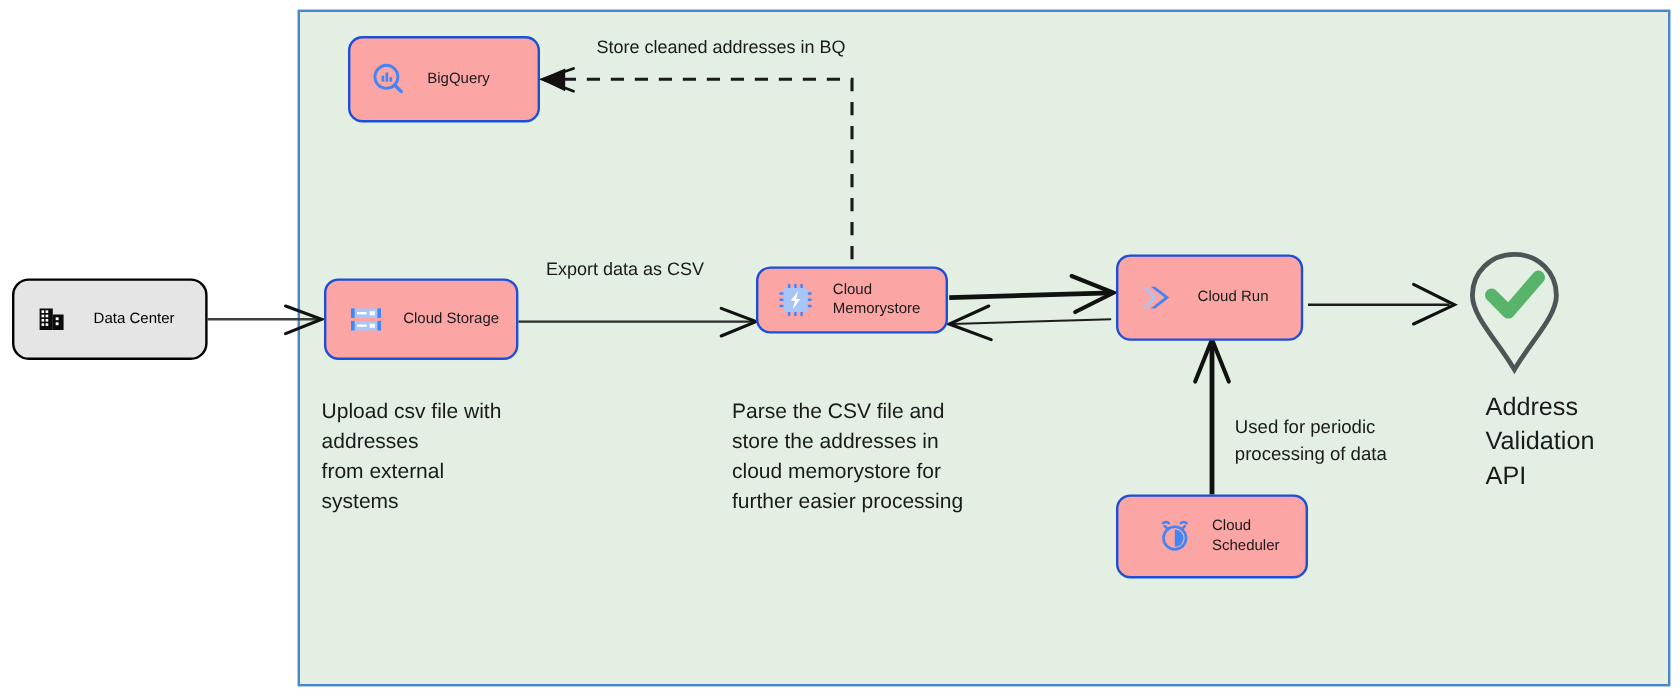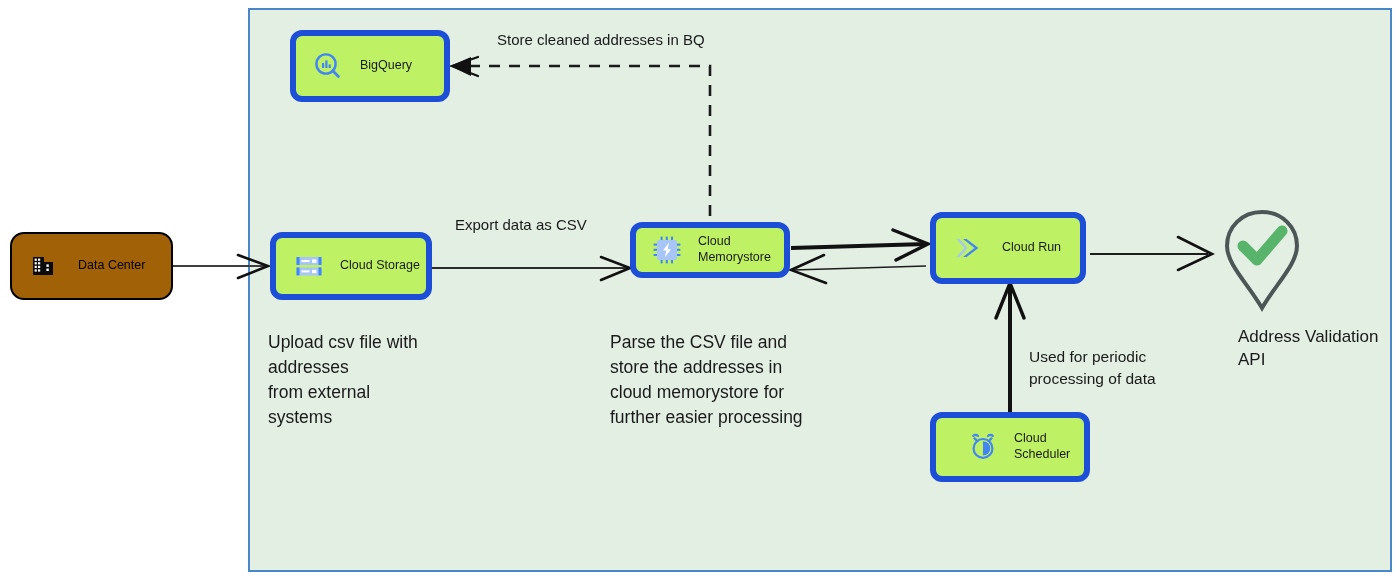--- a/index.html
+++ b/index.html
@@ -34,53 +34,53 @@
     border: 2px solid #4a87c9;
     box-sizing: border-box;
   }
 
   
   .node {
     position: absolute;
     box-sizing: border-box;
     display: flex;
     align-items: center;
-    background: #bef264;
-    border: 6px solid #1d4ed8;
+    background: #fca5a5;
+    border: 2px solid #1d4ed8;
     border-radius: 12px;
   }
   .node .ico {
     flex: 0 0 auto;
     display: flex;
     align-items: center;
     justify-content: center;
   }
   .node .lbl {
     font-size: 12.5px;
     color: #1a1a1a;
     line-height: 1.25;
     white-space: pre-line;
   }
 
   .node-datacenter {
-    background: #a16207;
+    background: #e5e5e5;
     border: 2px solid #000000;
     border-radius: 14px;
   }
   .node-datacenter .lbl { color: #000; }
 
   
   .text {
     position: absolute;
     color: #1a1a1a;
     white-space: pre-line;
   }
   .t-edge-label { font-size: 15px; }
   .t-note { font-size: 17.5px; line-height: 1.43; }
-  .t-api  { font-size: 17px; line-height: 1.35; }
+  .t-api  { font-size: 21px; line-height: 1.35; }
 
   
   .pin {
     position: absolute;
   }
 </style>
 </head>
 <body>
 
 <div id="canvas">

